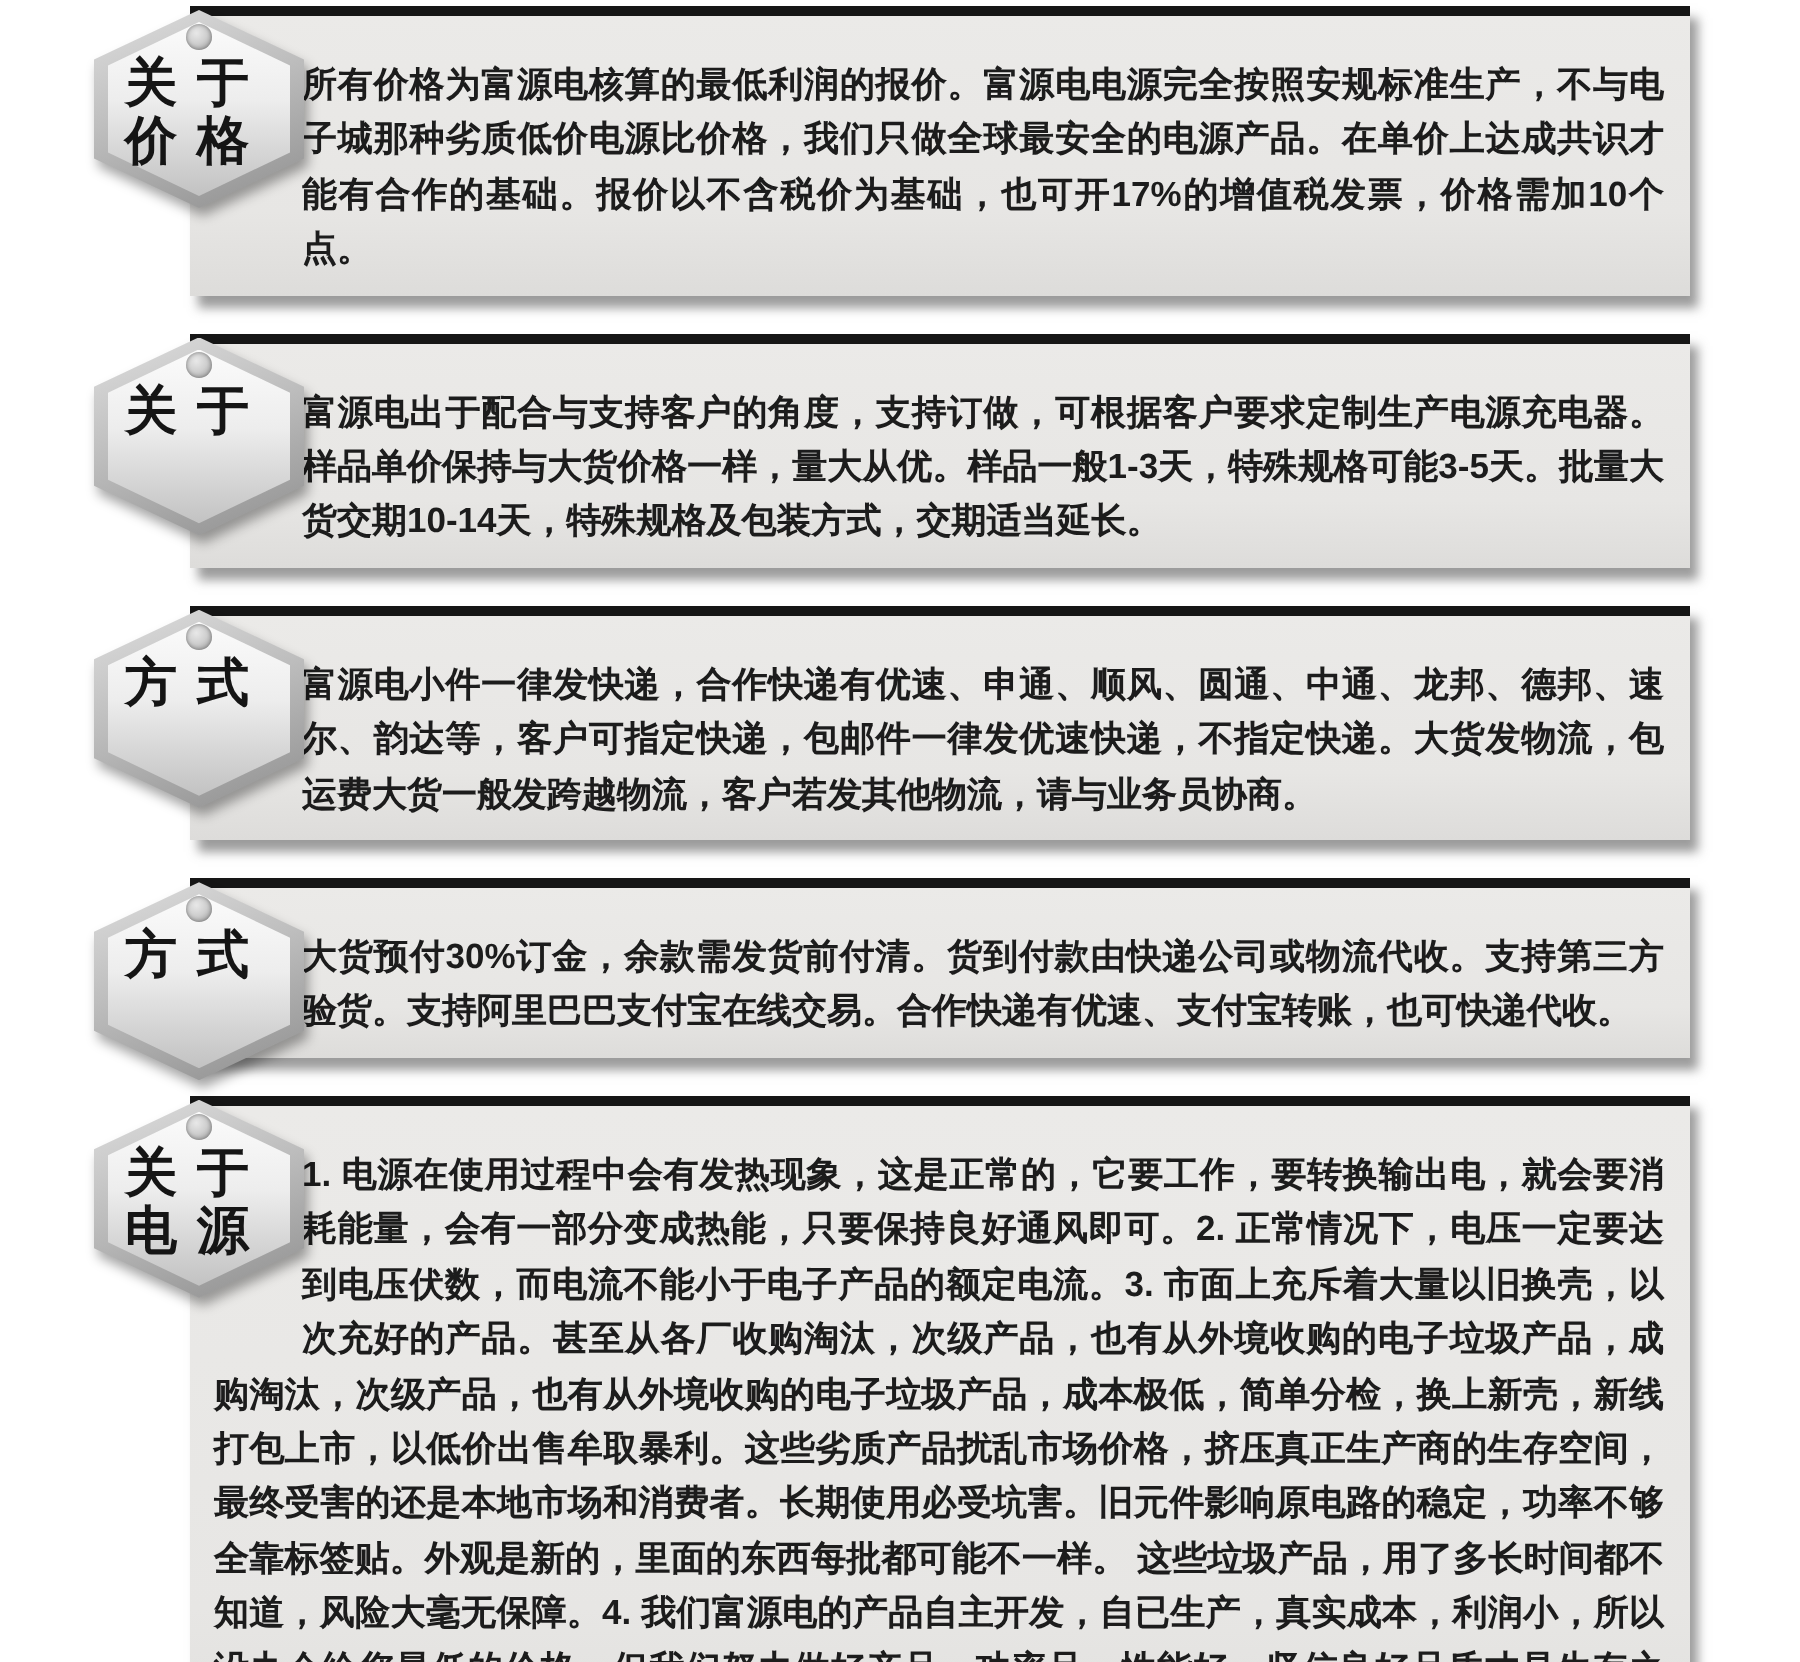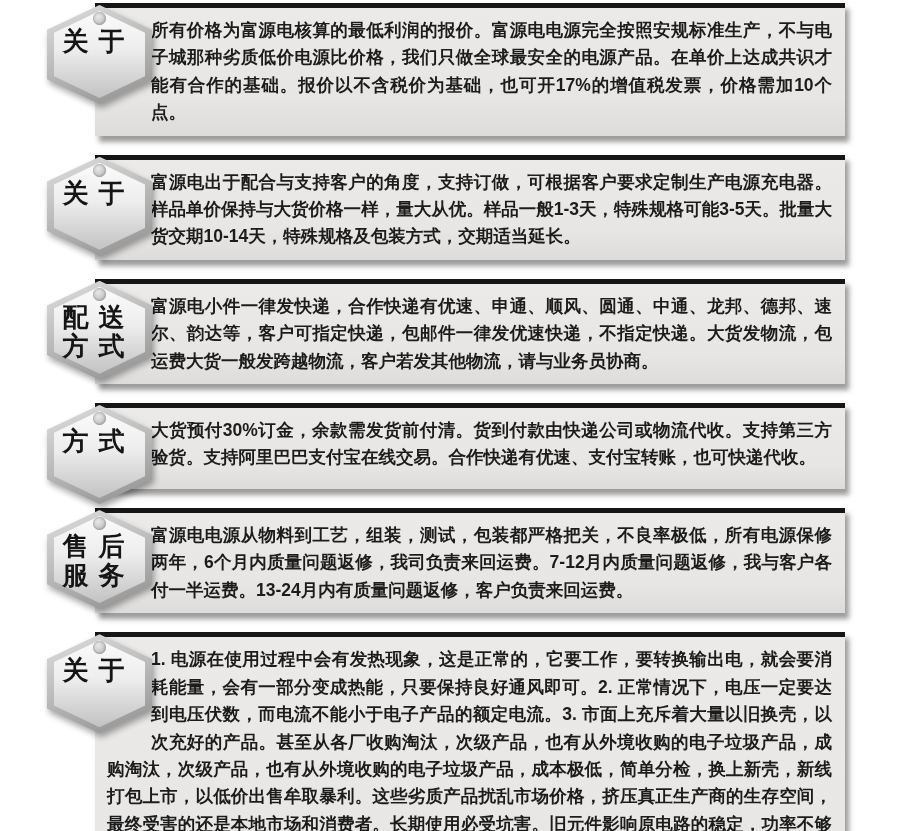--- a/index.html
+++ b/index.html
@@ -21,21 +21,21 @@
     position: relative;
     margin: 0 0 19px 95px;
     width: 750px;
   }
   
   .text-box {
     position: relative;
     background: linear-gradient(180deg, #ebeae8 0%, #e7e6e4 70%, #dddcda 100%);
     border-top: 5px solid #161616;
     box-shadow: 4px 6px 5px rgba(75,75,75,0.55);
-    padding: 9px 13px 9px 56px;
+    padding: 21px 13px 9px 56px;
     min-height: 86px;
     color: #1c1c1c;
     font-size: 17.5px;
     line-height: 27.4px;
     font-weight: 600;
     text-align: justify;
   }
   .text-box.wide {
     padding-left: 12px;
     min-height: 312px;
@@ -98,20 +98,21 @@
 
 <div class="page">
 
   <div class="section">
     <div class="hex-badge">
       <div class="hex-outer"></div>
       <div class="hex-inner"></div>
       <div class="hex-dot"></div>
       <div class="hex-label">
         <div>关于</div>
+        <div>价格</div>
       </div>
     </div>
     <div class="text-box">
       <span>所有价格为富源电核算的最低利润的报价。富源电电源完全按照安规标准生产，不与电子城那种劣质低价电源比价格，我们只做全球最安全的电源产品。在单价上达成共识才能有合作的基础。报价以不含税价为基础，也可开17%的增值税发票，价格需加10个点。</span>
     </div>
   </div>
 
   <div class="section">
     <div class="hex-badge">
       <div class="hex-outer"></div>
@@ -125,21 +126,20 @@
       <span>富源电出于配合与支持客户的角度，支持订做，可根据客户要求定制生产电源充电器。样品单价保持与大货价格一样，量大从优。样品一般1-3天，特殊规格可能3-5天。批量大货交期10-14天，特殊规格及包装方式，交期适当延长。</span>
     </div>
   </div>
 
   <div class="section">
     <div class="hex-badge">
       <div class="hex-outer"></div>
       <div class="hex-inner"></div>
       <div class="hex-dot"></div>
       <div class="hex-label">
-        <div>配送</div>
         <div>方式</div>
       </div>
     </div>
     <div class="text-box">
       <span>富源电小件一律发快递，合作快递有优速、申通、顺风、圆通、中通、龙邦、德邦、速尔、韵达等，客户可指定快递，包邮件一律发优速快递，不指定快递。大货发物流，包运费大货一般发跨越物流，客户若发其他物流，请与业务员协商。</span>
     </div>
   </div>
 
   <div class="section">
     <div class="hex-badge">
@@ -148,42 +148,29 @@
       <div class="hex-dot"></div>
       <div class="hex-label">
         <div>方式</div>
       </div>
     </div>
     <div class="text-box">
       <span>大货预付30%订金，余款需发货前付清。货到付款由快递公司或物流代收。支持第三方验货。支持阿里巴巴支付宝在线交易。合作快递有优速、支付宝转账，也可快递代收。</span>
     </div>
   </div>
 
-  <div class="section">
-    <div class="hex-badge">
-      <div class="hex-outer"></div>
-      <div class="hex-inner"></div>
-      <div class="hex-dot"></div>
-      <div class="hex-label">
-        <div>售后</div>
-        <div>服务</div>
-      </div>
-    </div>
-    <div class="text-box">
-      <span>富源电电源从物料到工艺，组装，测试，包装都严格把关，不良率极低，所有电源保修两年，6个月内质量问题返修，我司负责来回运费。7-12月内质量问题返修，我与客户各付一半运费。13-24月内有质量问题返修，客户负责来回运费。</span>
-    </div>
-  </div>
 
   <div class="section">
     <div class="hex-badge">
       <div class="hex-outer"></div>
       <div class="hex-inner"></div>
       <div class="hex-dot"></div>
       <div class="hex-label">
         <div>关于</div>
+        <div>电源</div>
       </div>
     </div>
     <div class="text-box wide">
       <div class="badge-spacer"></div>
       <span>1. 电源在使用过程中会有发热现象，这是正常的，它要工作，要转换输出电，就会要消耗能量，会有一部分变成热能，只要保持良好通风即可。2. 正常情况下，电压一定要达到电压伏数，而电流不能小于电子产品的额定电流。3. 市面上充斥着大量以旧换壳，以次充好的产品。甚至从各厂收购淘汰，次级产品，也有从外境收购的电子垃圾产品，成购淘汰，次级产品，也有从外境收购的电子垃圾产品，成本极低，简单分检，换上新壳，新线打包上市，以低价出售牟取暴利。这些劣质产品扰乱市场价格，挤压真正生产商的生存空间，最终受害的还是本地市场和消费者。长期使用必受坑害。旧元件影响原电路的稳定，功率不够全靠标签贴。外观是新的，里面的东西每批都可能不一样。 这些垃圾产品，用了多长时间都不知道，风险大毫无保障。4.  我们富源电的产品自主开发，自已生产，真实成本，利润小，所以没办会给您最低的价格，但我们努力做好产品，功率足，性能好，坚信良好品质才是生存之本。同样重视客户的需求，服务好客户，坚持不断改进，开发适合市场需要的产品，并寻求质量与成本的平衡点。</span>
     </div>
   </div>
 
 </div>
 

